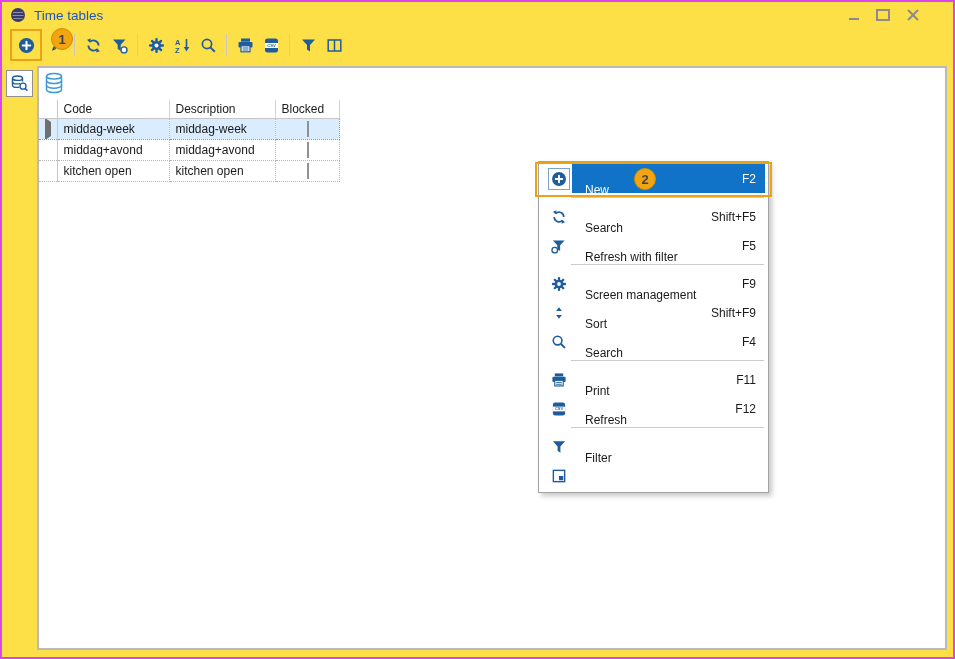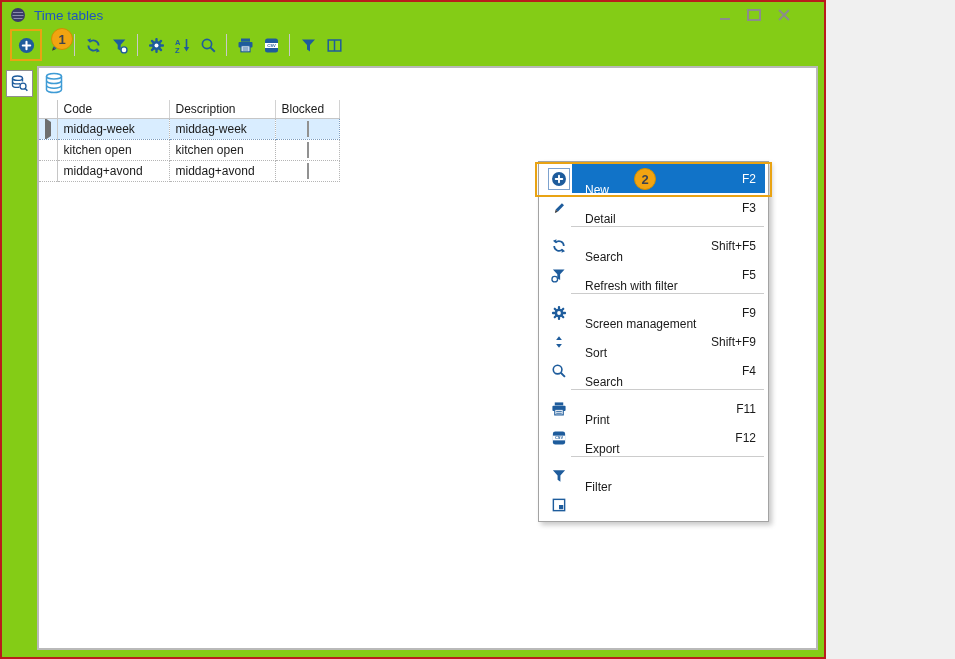--- a/index.html
+++ b/index.html
@@ -1,18 +1,18 @@
 <!DOCTYPE html>
 <html><head>
 <meta charset="utf-8">
 <style>
   html,body{margin:0;padding:0;background:#f0f0f0;}
   .window{
-    width:826px;height:659px;position:relative;background:#84cc16;
-    border:2px solid #b91c1c;box-sizing:border-box;overflow:hidden;
+    width:955px;height:659px;position:relative;background:#fde047;
+    border:2px solid #d946ef;box-sizing:border-box;overflow:hidden;
     font-family:"Liberation Sans",sans-serif;font-size:12px;color:#1a1a1a;
   }
   
   .titlebar{height:26px;display:flex;align-items:center;padding-left:8px;}
   .title{color:#1d55c0;font-size:13.5px;margin-left:8px;}
   .win-controls{margin-left:auto;margin-right:34px;display:flex;gap:17px;align-items:center;}
   .ctrl-min{width:10px;height:2px;background:#8c8c8c;margin-top:7px;}
   .ctrl-max{width:10px;height:8px;border:2px solid #8c8c8c;}
   .ctrl-close{position:relative;width:12px;height:12px;}
   .ctrl-close::before,.ctrl-close::after{content:"";position:absolute;left:5px;top:-1px;width:2px;height:14px;background:#8c8c8c;}
@@ -238,30 +238,30 @@
         </thead>
         <tbody>
           <tr class="row-selected">
             <td class="selcol"><span class="sel-arrow"></span></td>
             <td>middag-week</td>
             <td>middag-week</td>
             <td class="cbcell"><span class="cb"></span></td>
           </tr>
           <tr>
             <td class="selcol"></td>
+            <td>middag+avond</td>
+            <td>middag+avond</td>
+            <td class="cbcell"><span class="cb"></span></td>
+          </tr>
+          <tr>
+            <td class="selcol"></td>
             <td>kitchen open</td>
             <td>kitchen open</td>
             <td class="cbcell"><span class="cb"></span></td>
           </tr>
-          <tr>
-            <td class="selcol"></td>
-            <td>middag+avond</td>
-            <td>middag+avond</td>
-            <td class="cbcell"><span class="cb"></span></td>
-          </tr>
         </tbody>
       </table>
     </div>
   </div>
 
   <div class="menu">
     <div class="menu-callout"></div>
     <span class="badge badge-2">2</span>
 
     <div class="mi hl">
@@ -272,34 +272,20 @@
               <path d="M8.5 5v7M5 8.5h7" stroke="#fff" stroke-width="2" stroke-linecap="round"></path>
             </svg>
       </span>
         </span>
       <span class="mi-body">
           <span class="mi-label">New</span>
           <span class="mi-shortcut">F2</span>
         </span>
     </div>
 
-    <div class="mi">
-      <span class="mi-ico">
-          <span>
-        <svg width="16" height="16" viewBox="0 0 17 17">
-              <path d="M5 10.2 L11.6 3.4 L13.8 5.6 L7.2 12.4 Z" fill="#1e5c9c"></path>
-              <path d="M5 10.2 L4.1 13.8 L7.2 12.4 Z" fill="#3c3c3c"></path>
-            </svg>
-      </span>
-        </span>
-      <span class="mi-body">
-          <span class="mi-label">Detail</span>
-          <span class="mi-shortcut">F3</span>
-        </span>
-    </div>
 
     <div class="msep"></div>
 
     <div class="mi">
       <span class="mi-ico">
           <span>
         <svg width="16" height="16" viewBox="0 0 17 17">
               <g stroke="#1e5c9c" stroke-width="1.8" fill="none">
                 <path d="M13.6 8.5a5.1 5.1 0 0 0-8.7-3.6"></path>
                 <path d="M3.4 8.5a5.1 5.1 0 0 0 8.7 3.6"></path>
@@ -404,21 +390,21 @@
       <span class="mi-ico">
           <span>
         <svg width="16" height="16" viewBox="0 0 17 17">
               <rect x="2" y="1.5" width="13" height="14" rx="2.5" fill="#1e5c9c"></rect>
               <rect x="2" y="6" width="13" height="5" fill="#fff"></rect>
               <text x="8.5" y="10" font-size="4.2" font-weight="bold" text-anchor="middle" fill="#1e5c9c" font-family="Liberation Sans,sans-serif">CSV</text>
             </svg>
       </span>
         </span>
       <span class="mi-body">
-          <span class="mi-label">Export</span>
+          <span class="mi-label">Refresh</span>
           <span class="mi-shortcut">F12</span>
         </span>
     </div>
 
     <div class="msep"></div>
 
     <div class="mi">
       <span class="mi-ico">
           <span>
         <svg width="16" height="16" viewBox="0 0 17 17">

